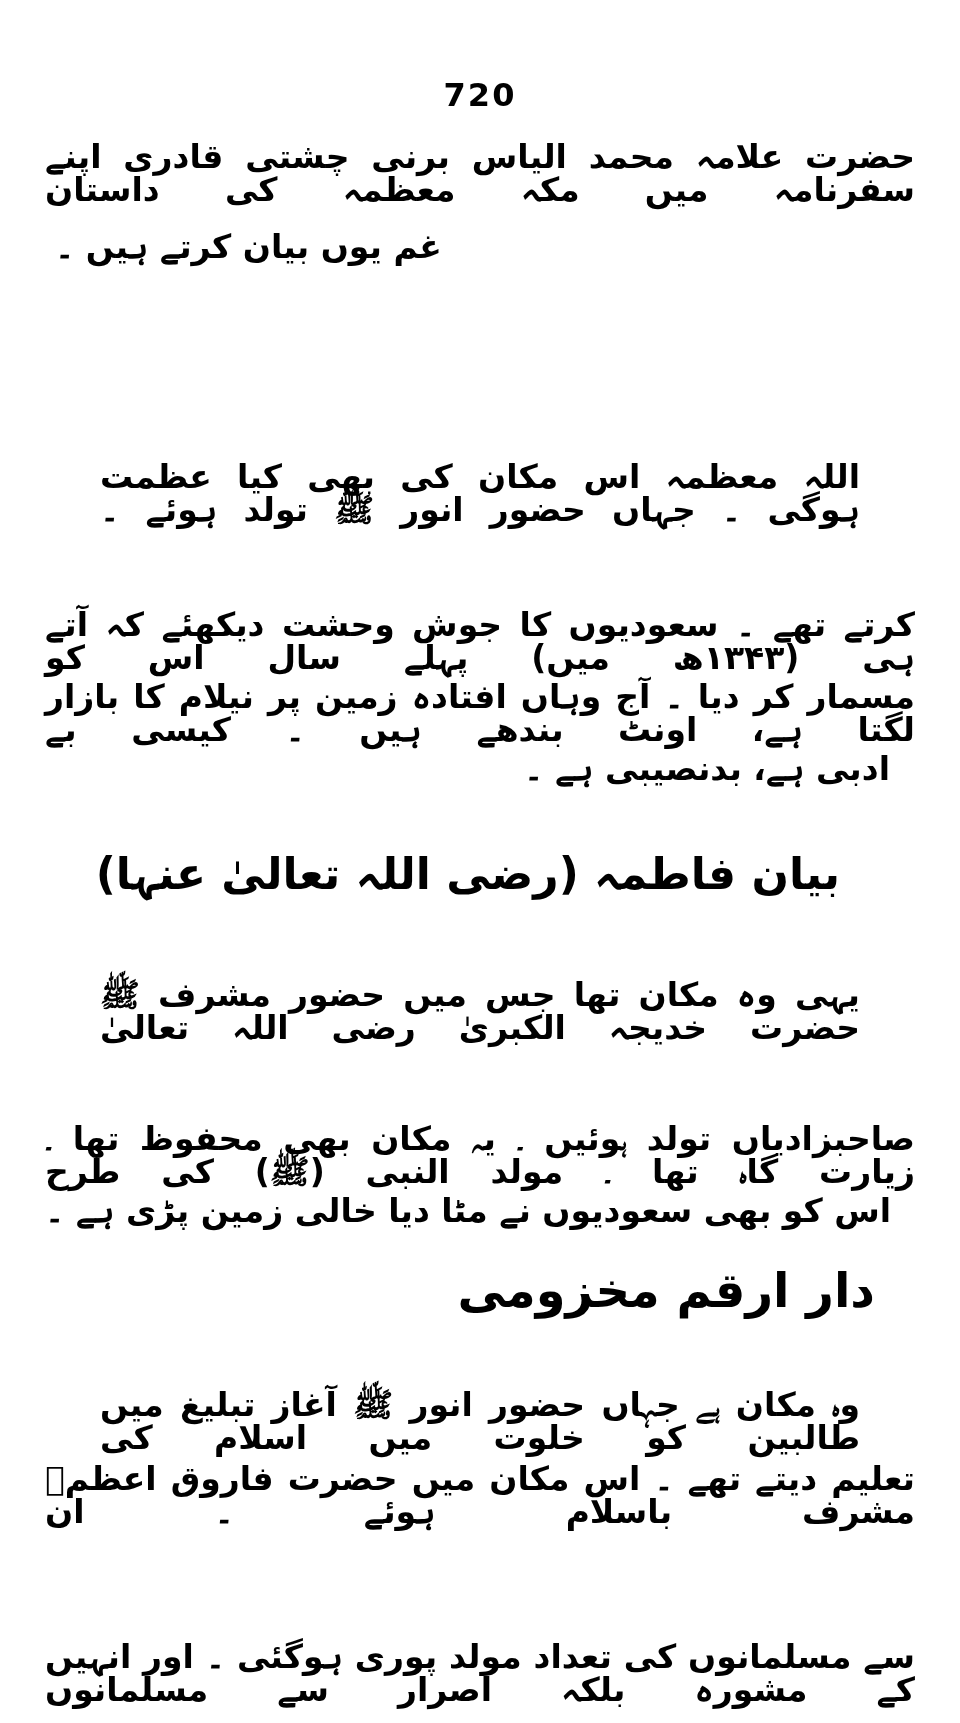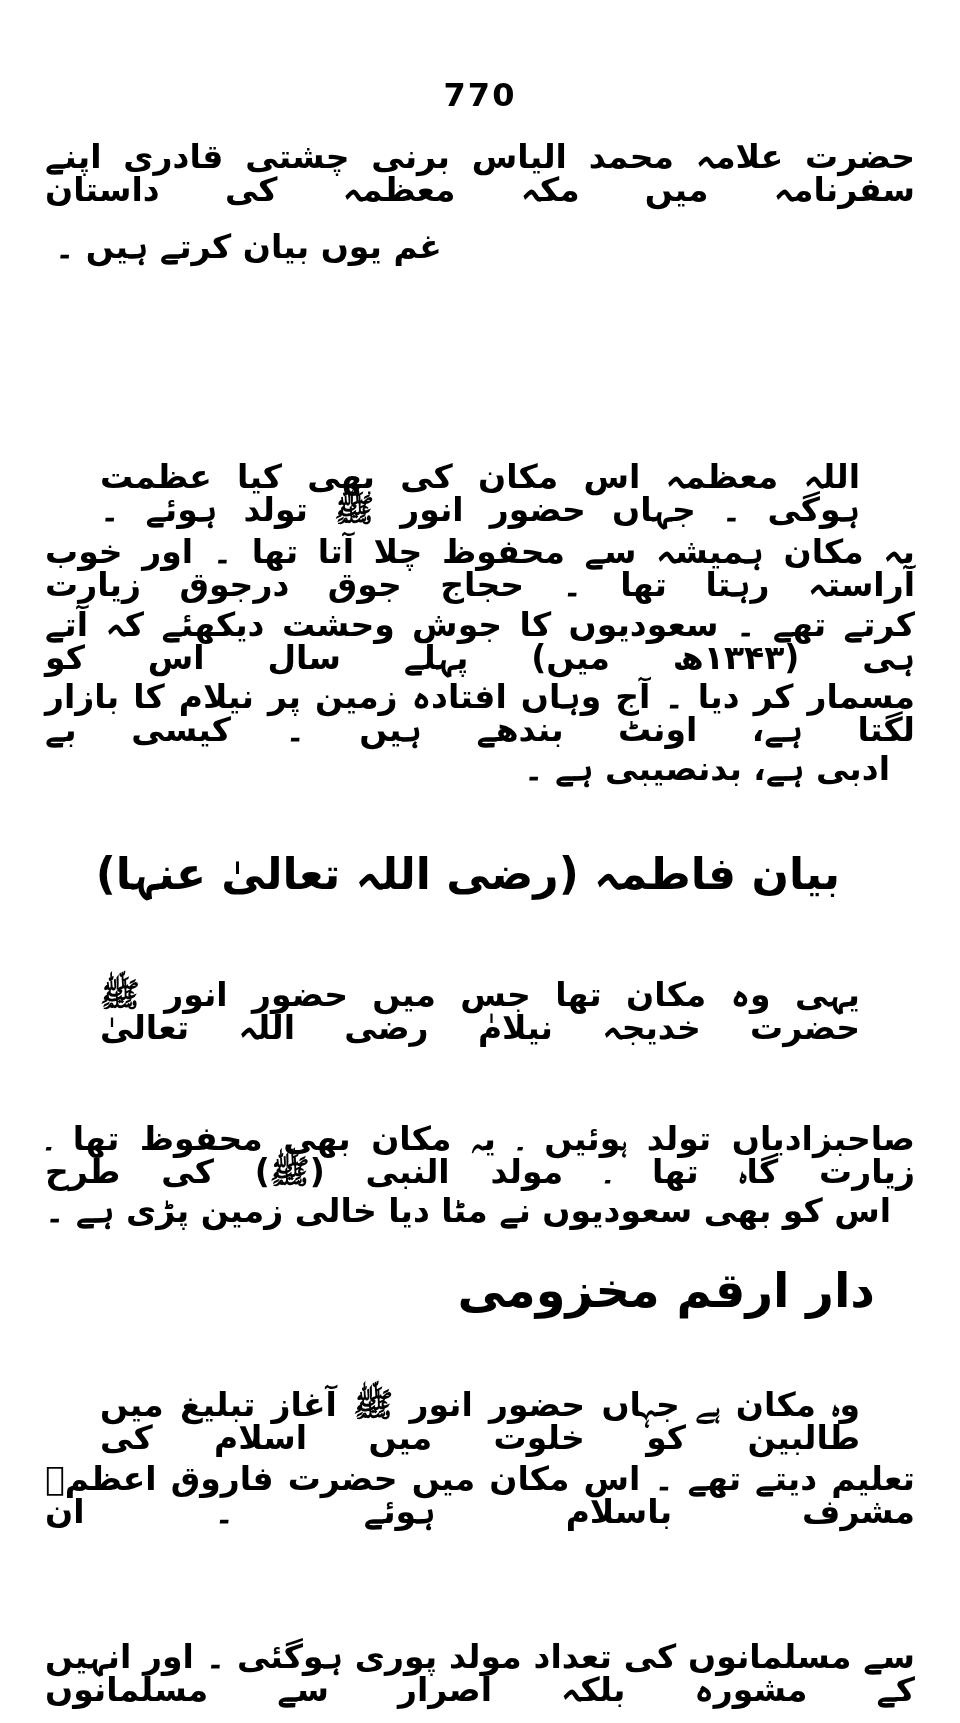--- a/index.html
+++ b/index.html
@@ -69,33 +69,32 @@
   }
   .heading-1 { top: 330px; left: 445px; right: 45px; font-size: 52px; }
   .heading-2 { top: 848px; left: 300px; right: 120px; font-size: 44px; }
   .heading-3 { top: 1262px; left: 520px; right: 85px; font-size: 48px; }
 </style>
 </head>
 <body>
 
 <div class="scan-page">
 
-  <div class="urdu page-number">770</div>
+  <div class="urdu page-number">720</div>
 
   <div class="urdu line justified" style="top:140px;">حضرت علامہ محمد الیاس برنی چشتی قادری اپنے سفرنامہ میں مکہ معظمہ کی داستان</div>
   <div class="urdu line flush-left" style="top:230px;">غم یوں بیان کرتے ہیں ۔</div>
 
   <div class="urdu line indent-first" style="top:460px;">اللہ معظمہ اس مکان کی بھی کیا عظمت ہوگی ۔ جہاں حضور انور ﷺ تولد ہوئے ۔</div>
-  <div class="urdu line justified" style="top:535px;">یہ مکان ہمیشہ سے محفوظ چلا آتا تھا ۔ اور خوب آراستہ رہتا تھا ۔ حجاج جوق درجوق زیارت</div>
   <div class="urdu line justified" style="top:608px;">کرتے تھے ۔ سعودیوں کا جوش وحشت دیکھئے کہ آتے ہی (۱۳۴۳ھ میں) پہلے سال اس کو</div>
   <div class="urdu line justified" style="top:680px;">مسمار کر دیا ۔ آج وہاں افتادہ زمین پر نیلام کا بازار لگتا ہے، اونٹ بندھے ہیں ۔ کیسی بے</div>
   <div class="urdu line flush-right" style="top:752px;">ادبی ہے، بدنصیبی ہے ۔</div>
 
   <div class="urdu heading heading-2">بیان فاطمہ (رضی اللہ تعالیٰ عنہا)</div>
-  <div class="urdu line indent-first" style="top:978px;">یہی وہ مکان تھا جس میں حضور انور ﷺ حضرت خدیجہ نیلامٰ رضی اللہ تعالیٰ</div>
+  <div class="urdu line indent-first" style="top:978px;">یہی وہ مکان تھا جس میں حضور مشرف ﷺ حضرت خدیجہ الکبریٰ رضی اللہ تعالیٰ</div>
   <div class="urdu line justified" style="top:1122px;">صاحبزادیاں تولد ہوئیں ۔ یہ مکان بھی محفوظ تھا ۔ زیارت گاہ تھا ۔ مولد النبی (ﷺ) کی طرح</div>
   <div class="urdu line flush-left" style="top:1194px; left:45px;">اس کو بھی سعودیوں نے مٹا دیا خالی زمین پڑی ہے ۔</div>
 
   <div class="urdu heading heading-3">دار ارقم مخزومی</div>
   <div class="urdu line indent-first" style="top:1388px;">وہ مکان ہے جہاں حضور انور ﷺ آغاز تبلیغ میں طالبین کو خلوت میں اسلام کی</div>
   <div class="urdu line justified" style="top:1462px;">تعلیم دیتے تھے ۔ اس مکان میں حضرت فاروق اعظمؓ مشرف باسلام ہوئے ۔ ان</div>
   <div class="urdu line justified" style="top:1640px;">سے مسلمانوں کی تعداد مولد پوری ہوگئی ۔ اور انہیں کے مشورہ بلکہ اصرار سے مسلمانوں</div>
 
 </div>
 

